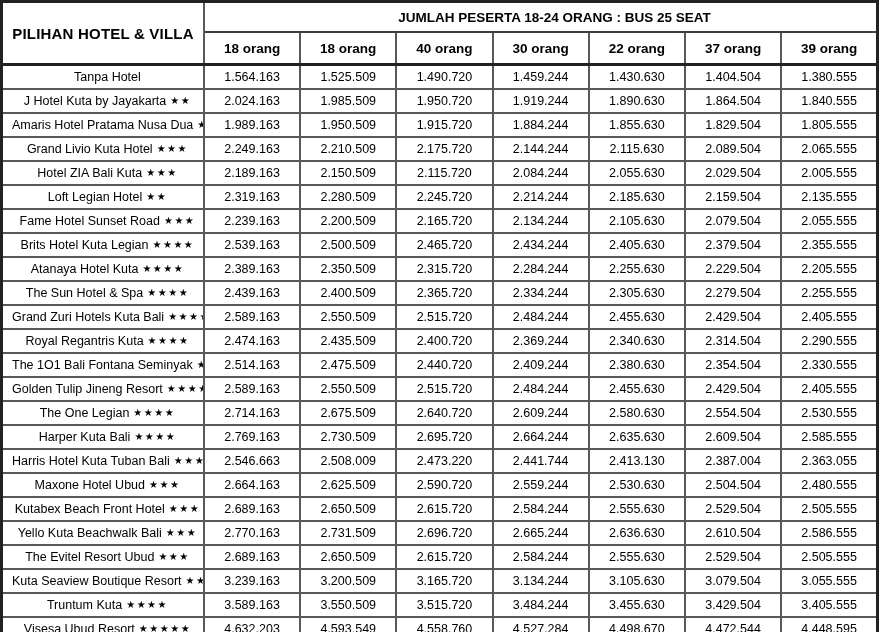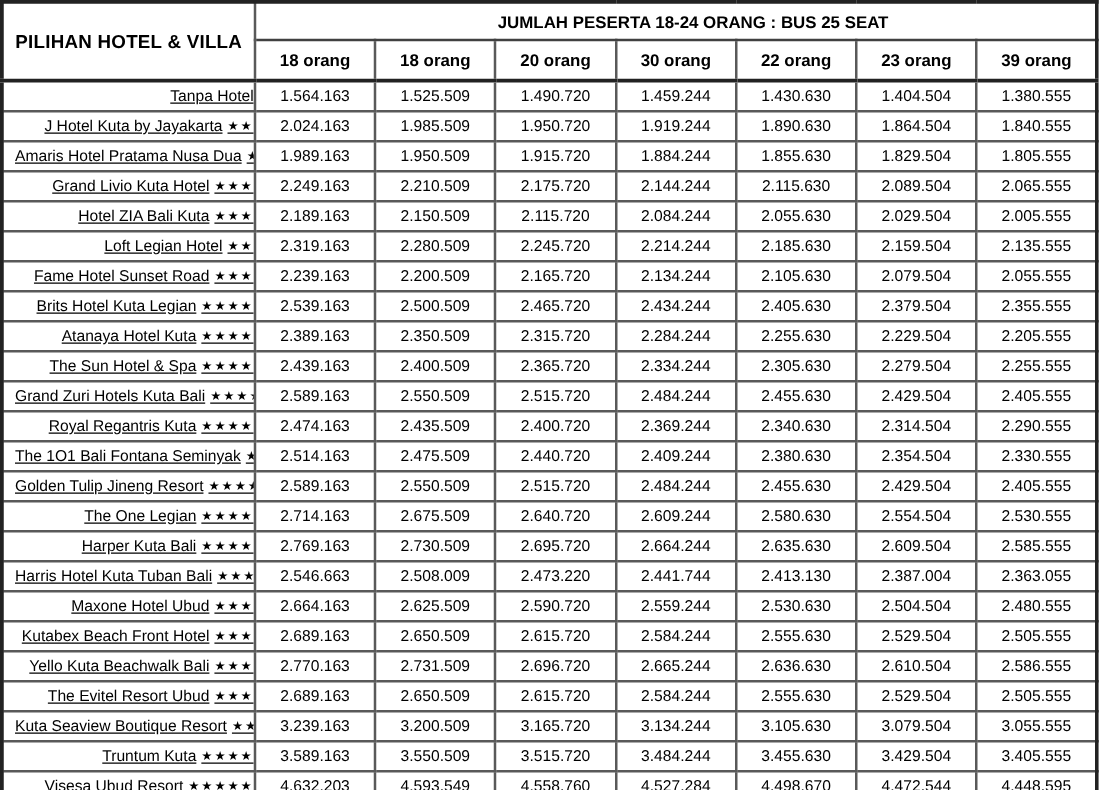--- a/index.html
+++ b/index.html
@@ -62,23 +62,22 @@
     border-bottom: 3px solid #222222;
     margin-left: 25px;
   }
 
   tbody td {
     font-size: 12.5px;
     vertical-align: middle;
     height: 22px;
   }
   td.hotel {
-    text-align: right;
+    text-align: center;
     padding-left: 9px;
-    text-decoration: underline;
   }
   td.price {
     text-align: center;
   }
   span.stars {
     font-size: 10px;
     letter-spacing: 1.5px;
     position: relative;
     top: -1px;
     padding-left: 4px;
@@ -99,24 +98,24 @@
       <col class="c-num">
   </colgroup>
   <thead>
     <tr>
       <th class="hotel-head" rowspan="2">PILIHAN HOTEL &amp; VILLA</th>
       <th class="group-head" colspan="7">JUMLAH PESERTA 18-24 ORANG : BUS 25 SEAT</th>
     </tr>
     <tr class="orang-row">
       <th>18 orang</th>
       <th>18 orang</th>
-      <th>20 orang</th>
+      <th>40 orang</th>
       <th>30 orang</th>
       <th>22 orang</th>
-      <th>23 orang</th>
+      <th>37 orang</th>
       <th>39 orang</th>
     </tr>
   </thead>
   <tbody id="table-body">
       <tr>
         <td class="hotel">Tanpa Hotel</td>
         <td class="price">1.564.163</td>
         <td class="price">1.525.509</td>
         <td class="price">1.490.720</td>
         <td class="price">1.459.244</td>

